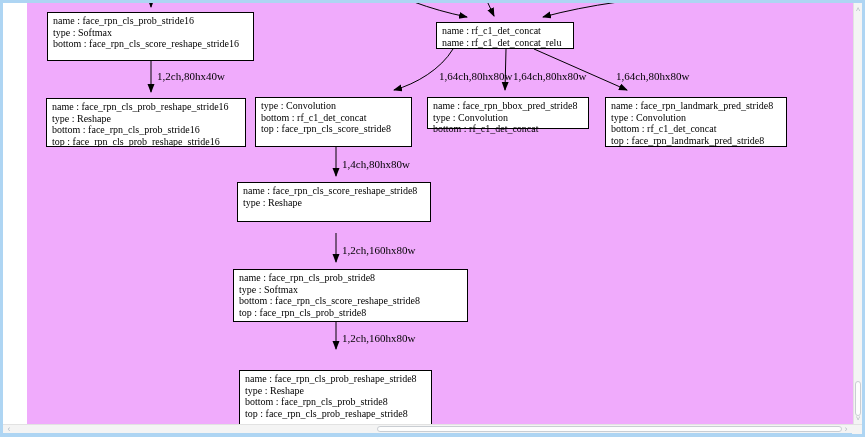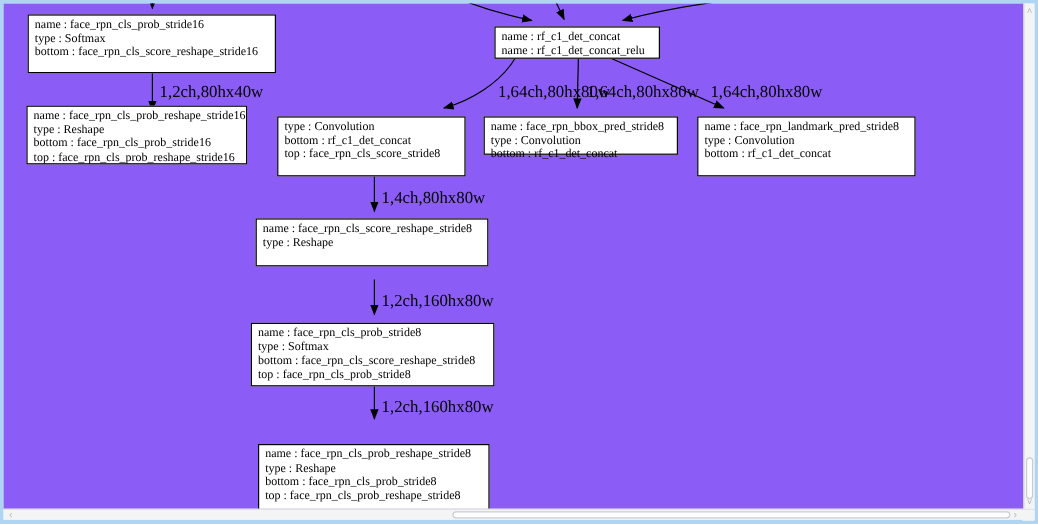--- a/index.html
+++ b/index.html
@@ -5,28 +5,28 @@
   html,body{margin:0;padding:0;background:#fff;}
   .window{
     position:relative;width:865px;height:437px;box-sizing:border-box;
     background:#aed5f3;font-family:"Liberation Serif",serif;overflow:hidden;
   }
   .frame{
     position:absolute;left:3px;top:3px;width:859px;height:430px;
     display:flex;flex-direction:column;background:#fff;
   }
   .main-row{display:flex;flex:1;min-height:0;}
-  .viewport{position:relative;flex:1;background:#8b5cf6;overflow:hidden;}
+  .viewport{position:relative;flex:1;background:#f0abfc;overflow:hidden;margin-left:24px;}
   .canvas{position:absolute;left:-3px;top:-3px;width:865px;height:437px;}
   .edges{position:absolute;left:0;top:0;width:865px;height:437px;}
   .node{
     position:absolute;box-sizing:border-box;border:1px solid #000;background:#fff;
     padding:2px 5px;font-size:10px;line-height:11.6px;color:#000;white-space:nowrap;
   }
-  .elabel{position:absolute;font-size:14px;color:#000;white-space:nowrap;}
+  .elabel{position:absolute;font-size:11px;color:#000;white-space:nowrap;}
   
   .vscroll{
     width:9px;background:#f4f4f4;border-left:1px solid #e2e2e2;box-sizing:border-box;
     display:flex;flex-direction:column;align-items:center;position:relative;
   }
   .hscroll{
     height:9px;background:#f4f4f4;border-top:1px solid #e2e2e2;box-sizing:border-box;
     display:flex;flex-direction:row;align-items:center;position:relative;
   }
   .sb-btn{
@@ -79,21 +79,21 @@
             <div>name : face_rpn_cls_prob_stride16</div>
             <div>type : Softmax</div>
             <div>bottom : face_rpn_cls_score_reshape_stride16</div>
           </div>
 
           <div class="node" style="left:412px;top:22px;width:138px;height:27px">
             <div>name : rf_c1_det_concat</div>
             <div>name : rf_c1_det_concat_relu</div>
           </div>
 
-          <div class="node" style="left:22px;top:88px;width:184px;height:49px">
+          <div class="node" style="left:22px;top:98px;width:200px;height:49px">
             <div>name : face_rpn_cls_prob_reshape_stride16</div>
             <div>type : Reshape</div>
             <div>bottom : face_rpn_cls_prob_stride16</div>
             <div>top : face_rpn_cls_prob_reshape_stride16</div>
           </div>
 
           <div class="node" style="left:231px;top:97px;width:157px;height:50px">
             <div>type : Convolution</div>
             <div>bottom : rf_c1_det_concat</div>
             <div>top : face_rpn_cls_score_stride8</div>
@@ -102,28 +102,29 @@
           <div class="node" style="left:403px;top:97px;width:162px;height:32px">
             <div>name : face_rpn_bbox_pred_stride8</div>
             <div>type : Convolution</div>
             <div>bottom : rf_c1_det_concat</div>
           </div>
 
           <div class="node" style="left:581px;top:97px;width:182px;height:50px">
             <div>name : face_rpn_landmark_pred_stride8</div>
             <div>type : Convolution</div>
             <div>bottom : rf_c1_det_concat</div>
+            <div>top : face_rpn_landmark_pred_stride8</div>
           </div>
 
           <div class="node" style="left:213px;top:182px;width:194px;height:40px">
             <div>name : face_rpn_cls_score_reshape_stride8</div>
             <div>type : Reshape</div>
           </div>
 
-          <div class="node" style="left:209px;top:269px;width:203px;height:53px">
+          <div class="node" style="left:209px;top:269px;width:235px;height:53px">
             <div>name : face_rpn_cls_prob_stride8</div>
             <div>type : Softmax</div>
             <div>bottom : face_rpn_cls_score_reshape_stride8</div>
             <div>top : face_rpn_cls_prob_stride8</div>
           </div>
 
           <div class="node" style="left:215px;top:370px;width:193px;height:64px">
             <div>name : face_rpn_cls_prob_reshape_stride8</div>
             <div>type : Reshape</div>
             <div>bottom : face_rpn_cls_prob_stride8</div>

